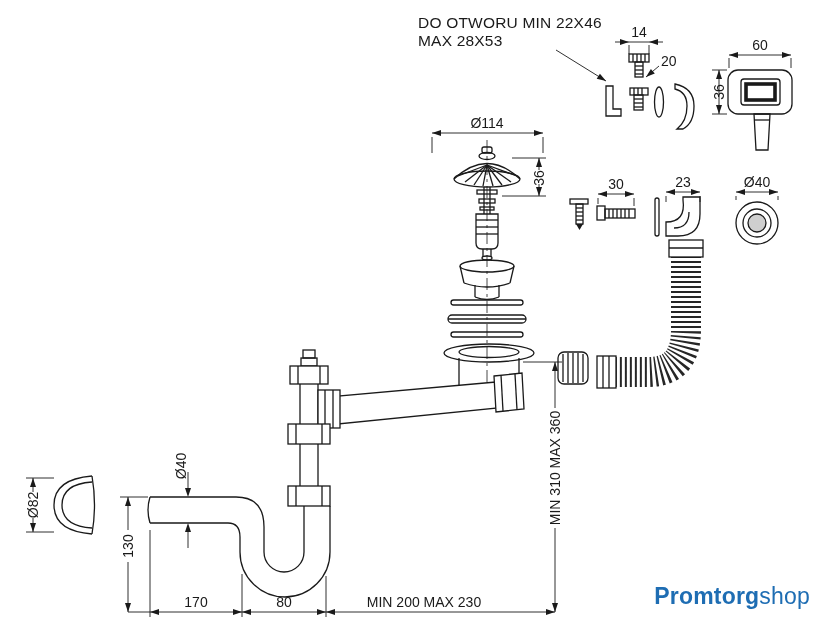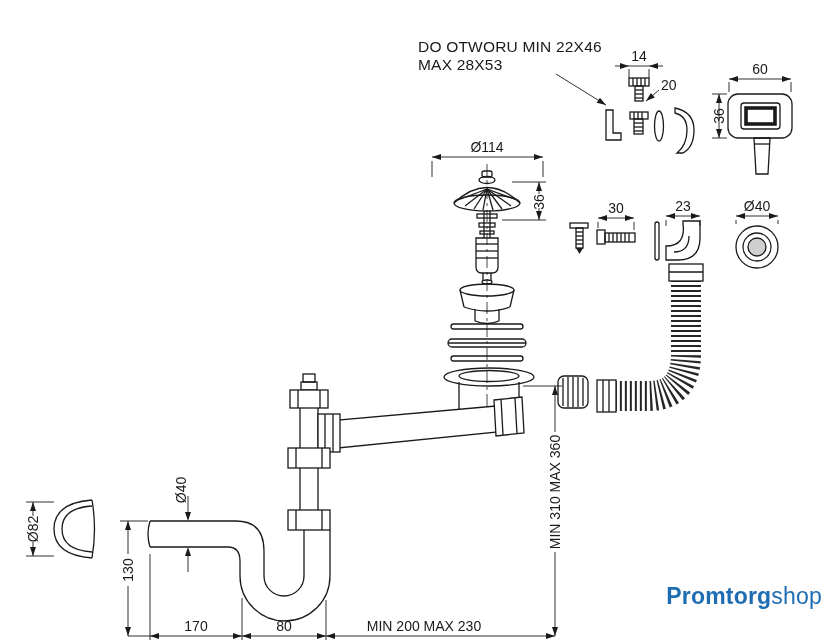--- a/index.html
+++ b/index.html
@@ -3,28 +3,28 @@
 <meta charset="utf-8">
 <style>
   * { margin:0; padding:0; box-sizing:border-box; }
   html,body { width:833px; height:640px; }
   body {
     background:#ffffff;
     font-family:"Liberation Sans", sans-serif;
     position:relative;
     overflow:hidden;
   }
-  .canvas { position:absolute; inset:0;margin-top:24px; }
+  .canvas { position:absolute; inset:0; }
   svg { display:block; }
   svg text { fill:#1a1a1a; font-family:"Liberation Sans", sans-serif; }
   .note { font-size:15.5px; letter-spacing:0.2px; }
   .dim  { font-size:14px; }
   .logo {
     position:absolute;
-    right:11px;
+    right:23px;
     bottom:30px;
     font-size:23px;
     color:#1e6db3;
     letter-spacing:0.2px;
     white-space:nowrap;
   }
   .logo .p { font-weight:700; }
   .logo .s { font-weight:400; }
 </style>
 </head>

